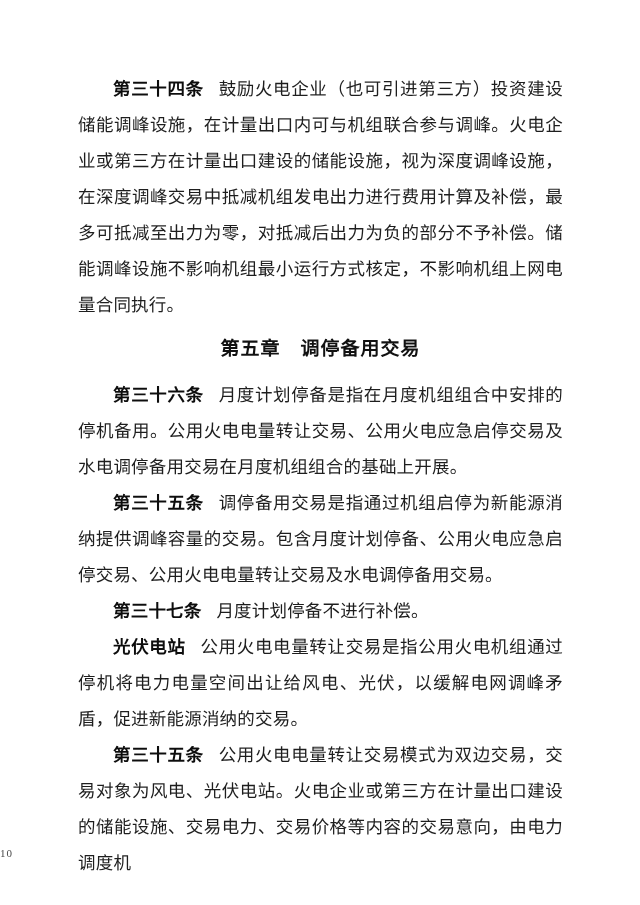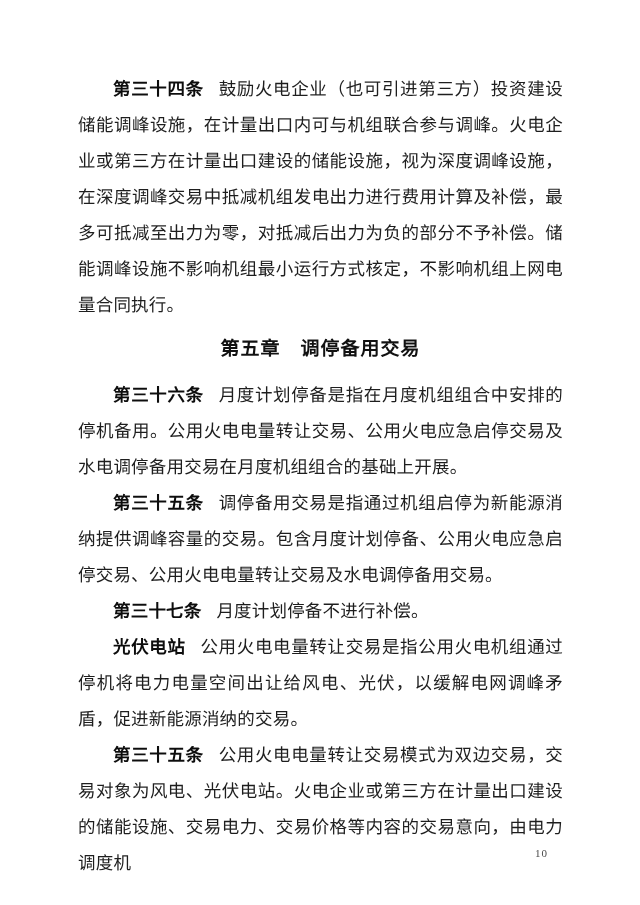--- a/index.html
+++ b/index.html
@@ -51,21 +51,21 @@
     font-size: 19px;
     line-height: 36px;
     color: #111111;
     letter-spacing: 1px;
   }
   .page-number {
     position: absolute;
     bottom: 46px;
     left: 0;
     width: 548px;
-    text-align: right;
+    text-align: left;
     font-family: "Liberation Serif", "DejaVu Serif", serif;
     font-size: 11px;
     color: #4a4a4a;
     letter-spacing: 1px;
   }
 </style>
 </head>
 <body>
 
 <div class="page">

